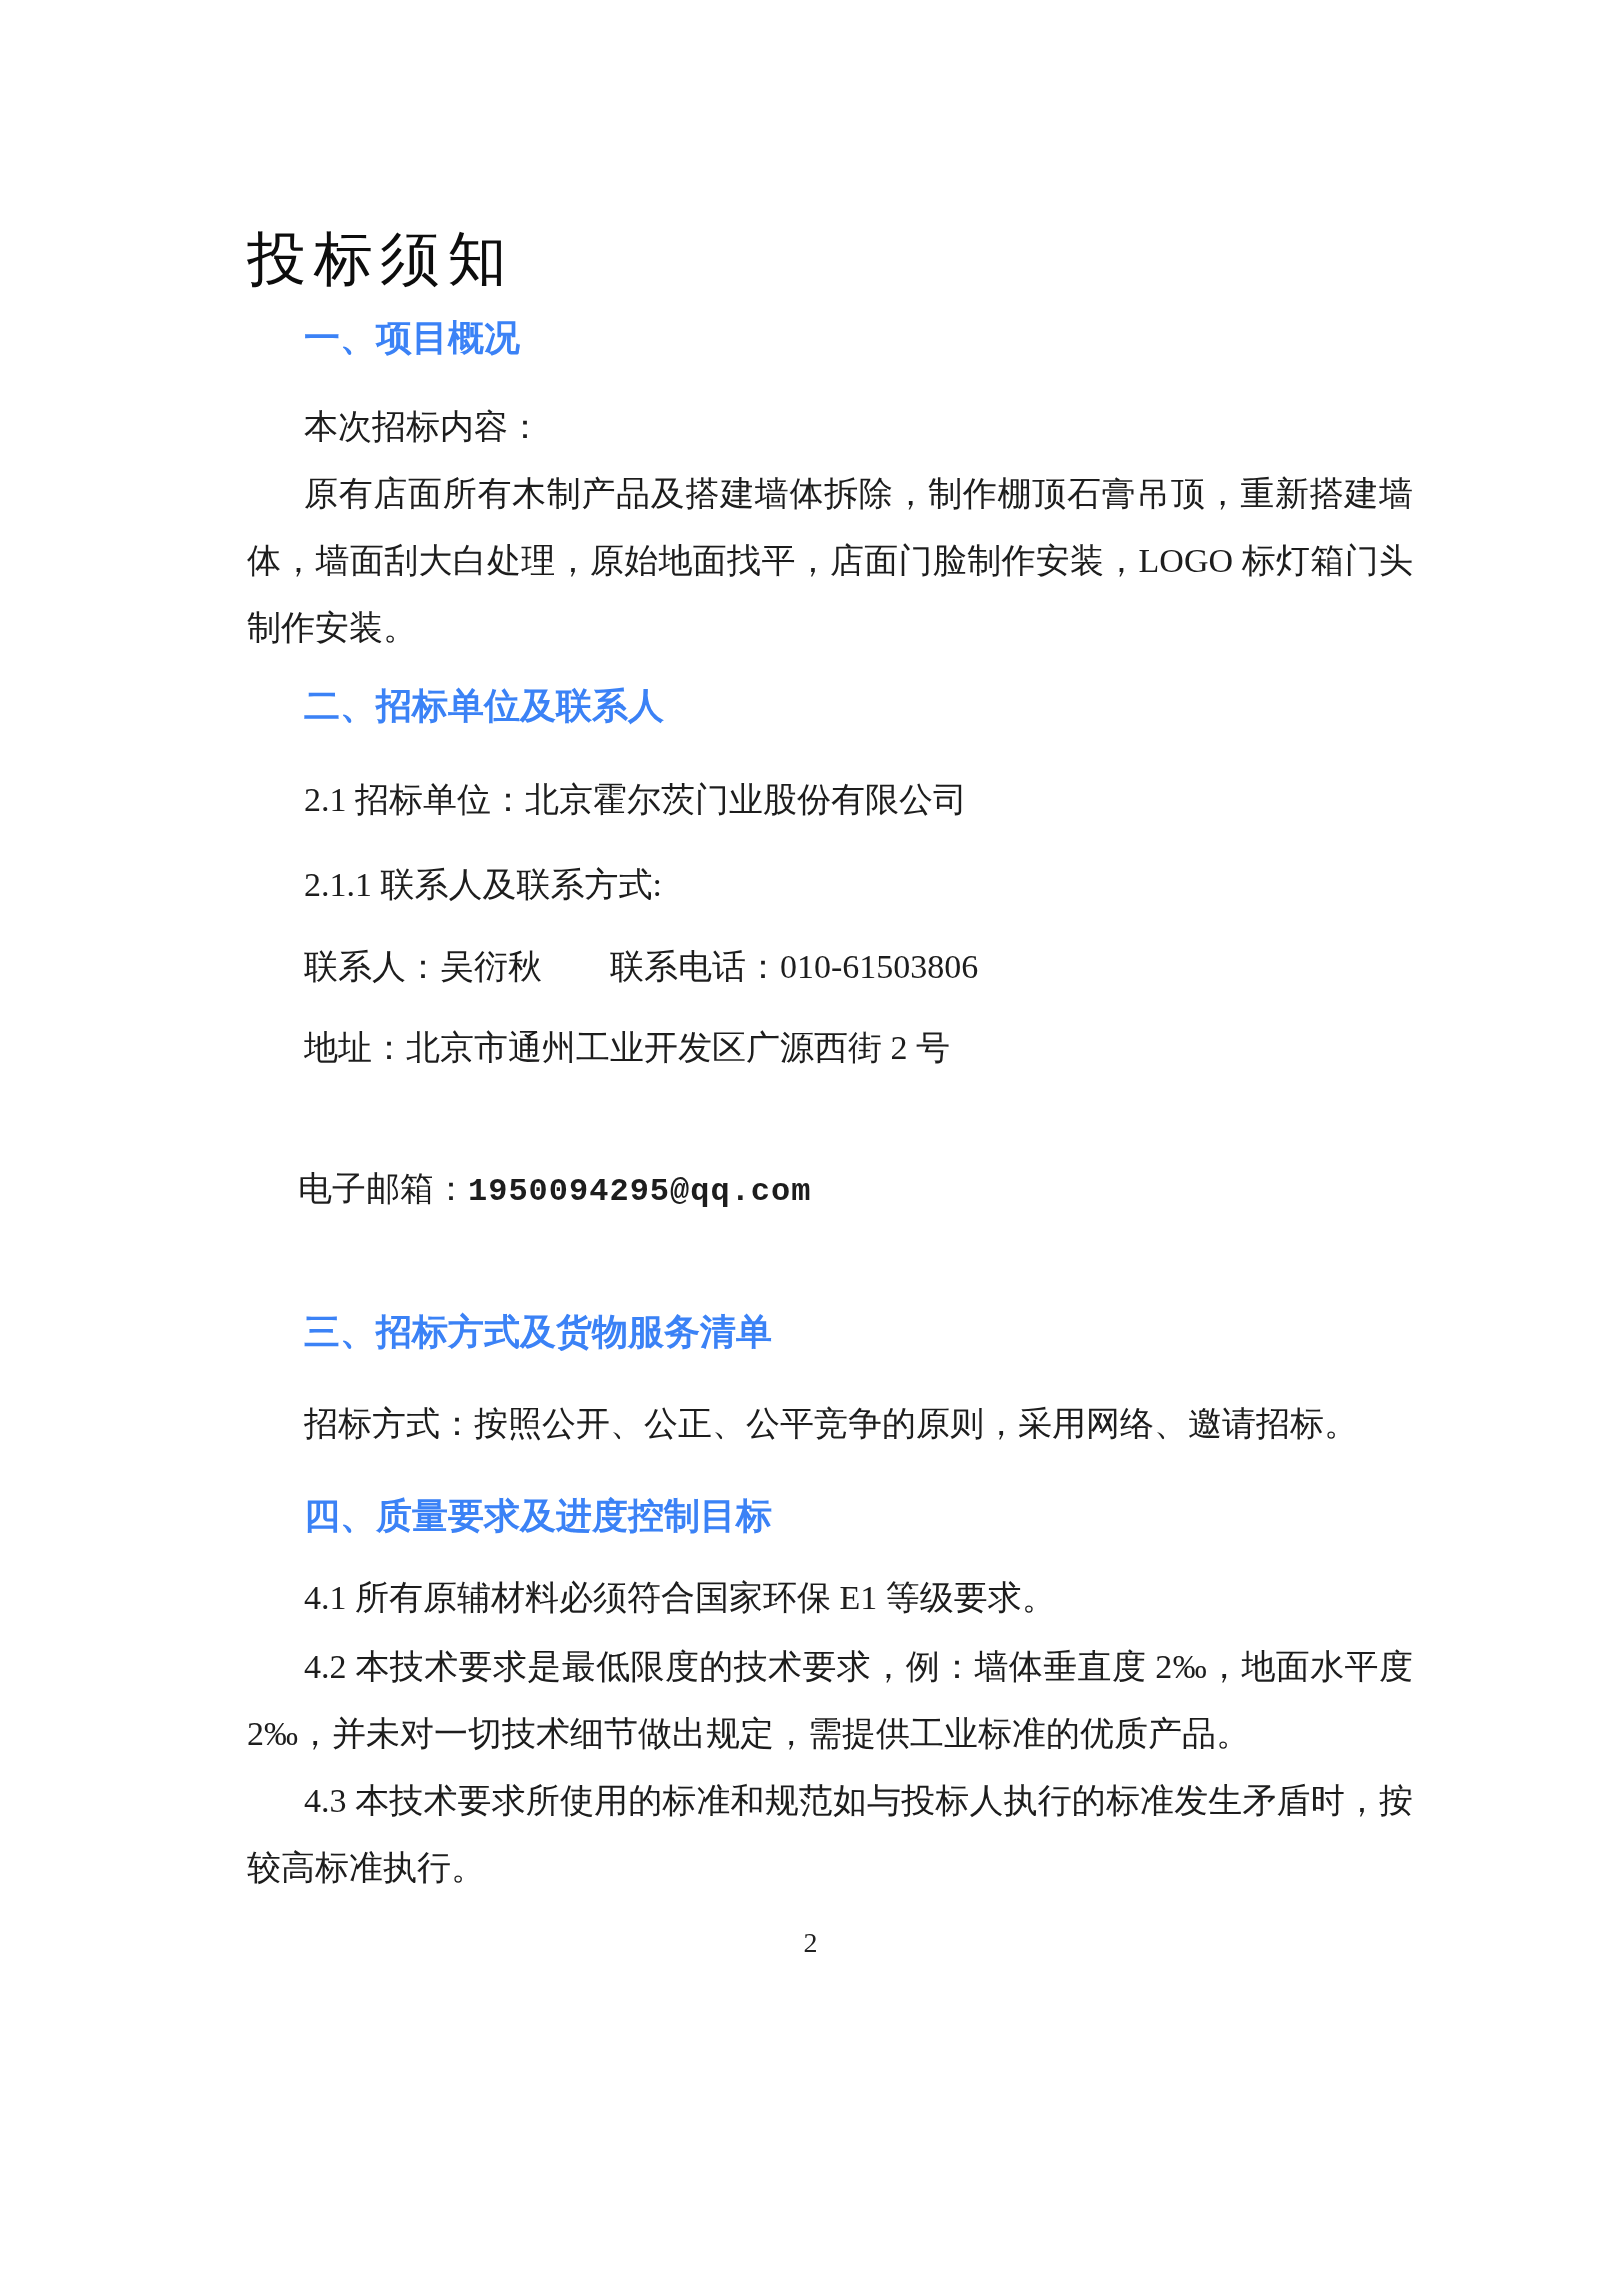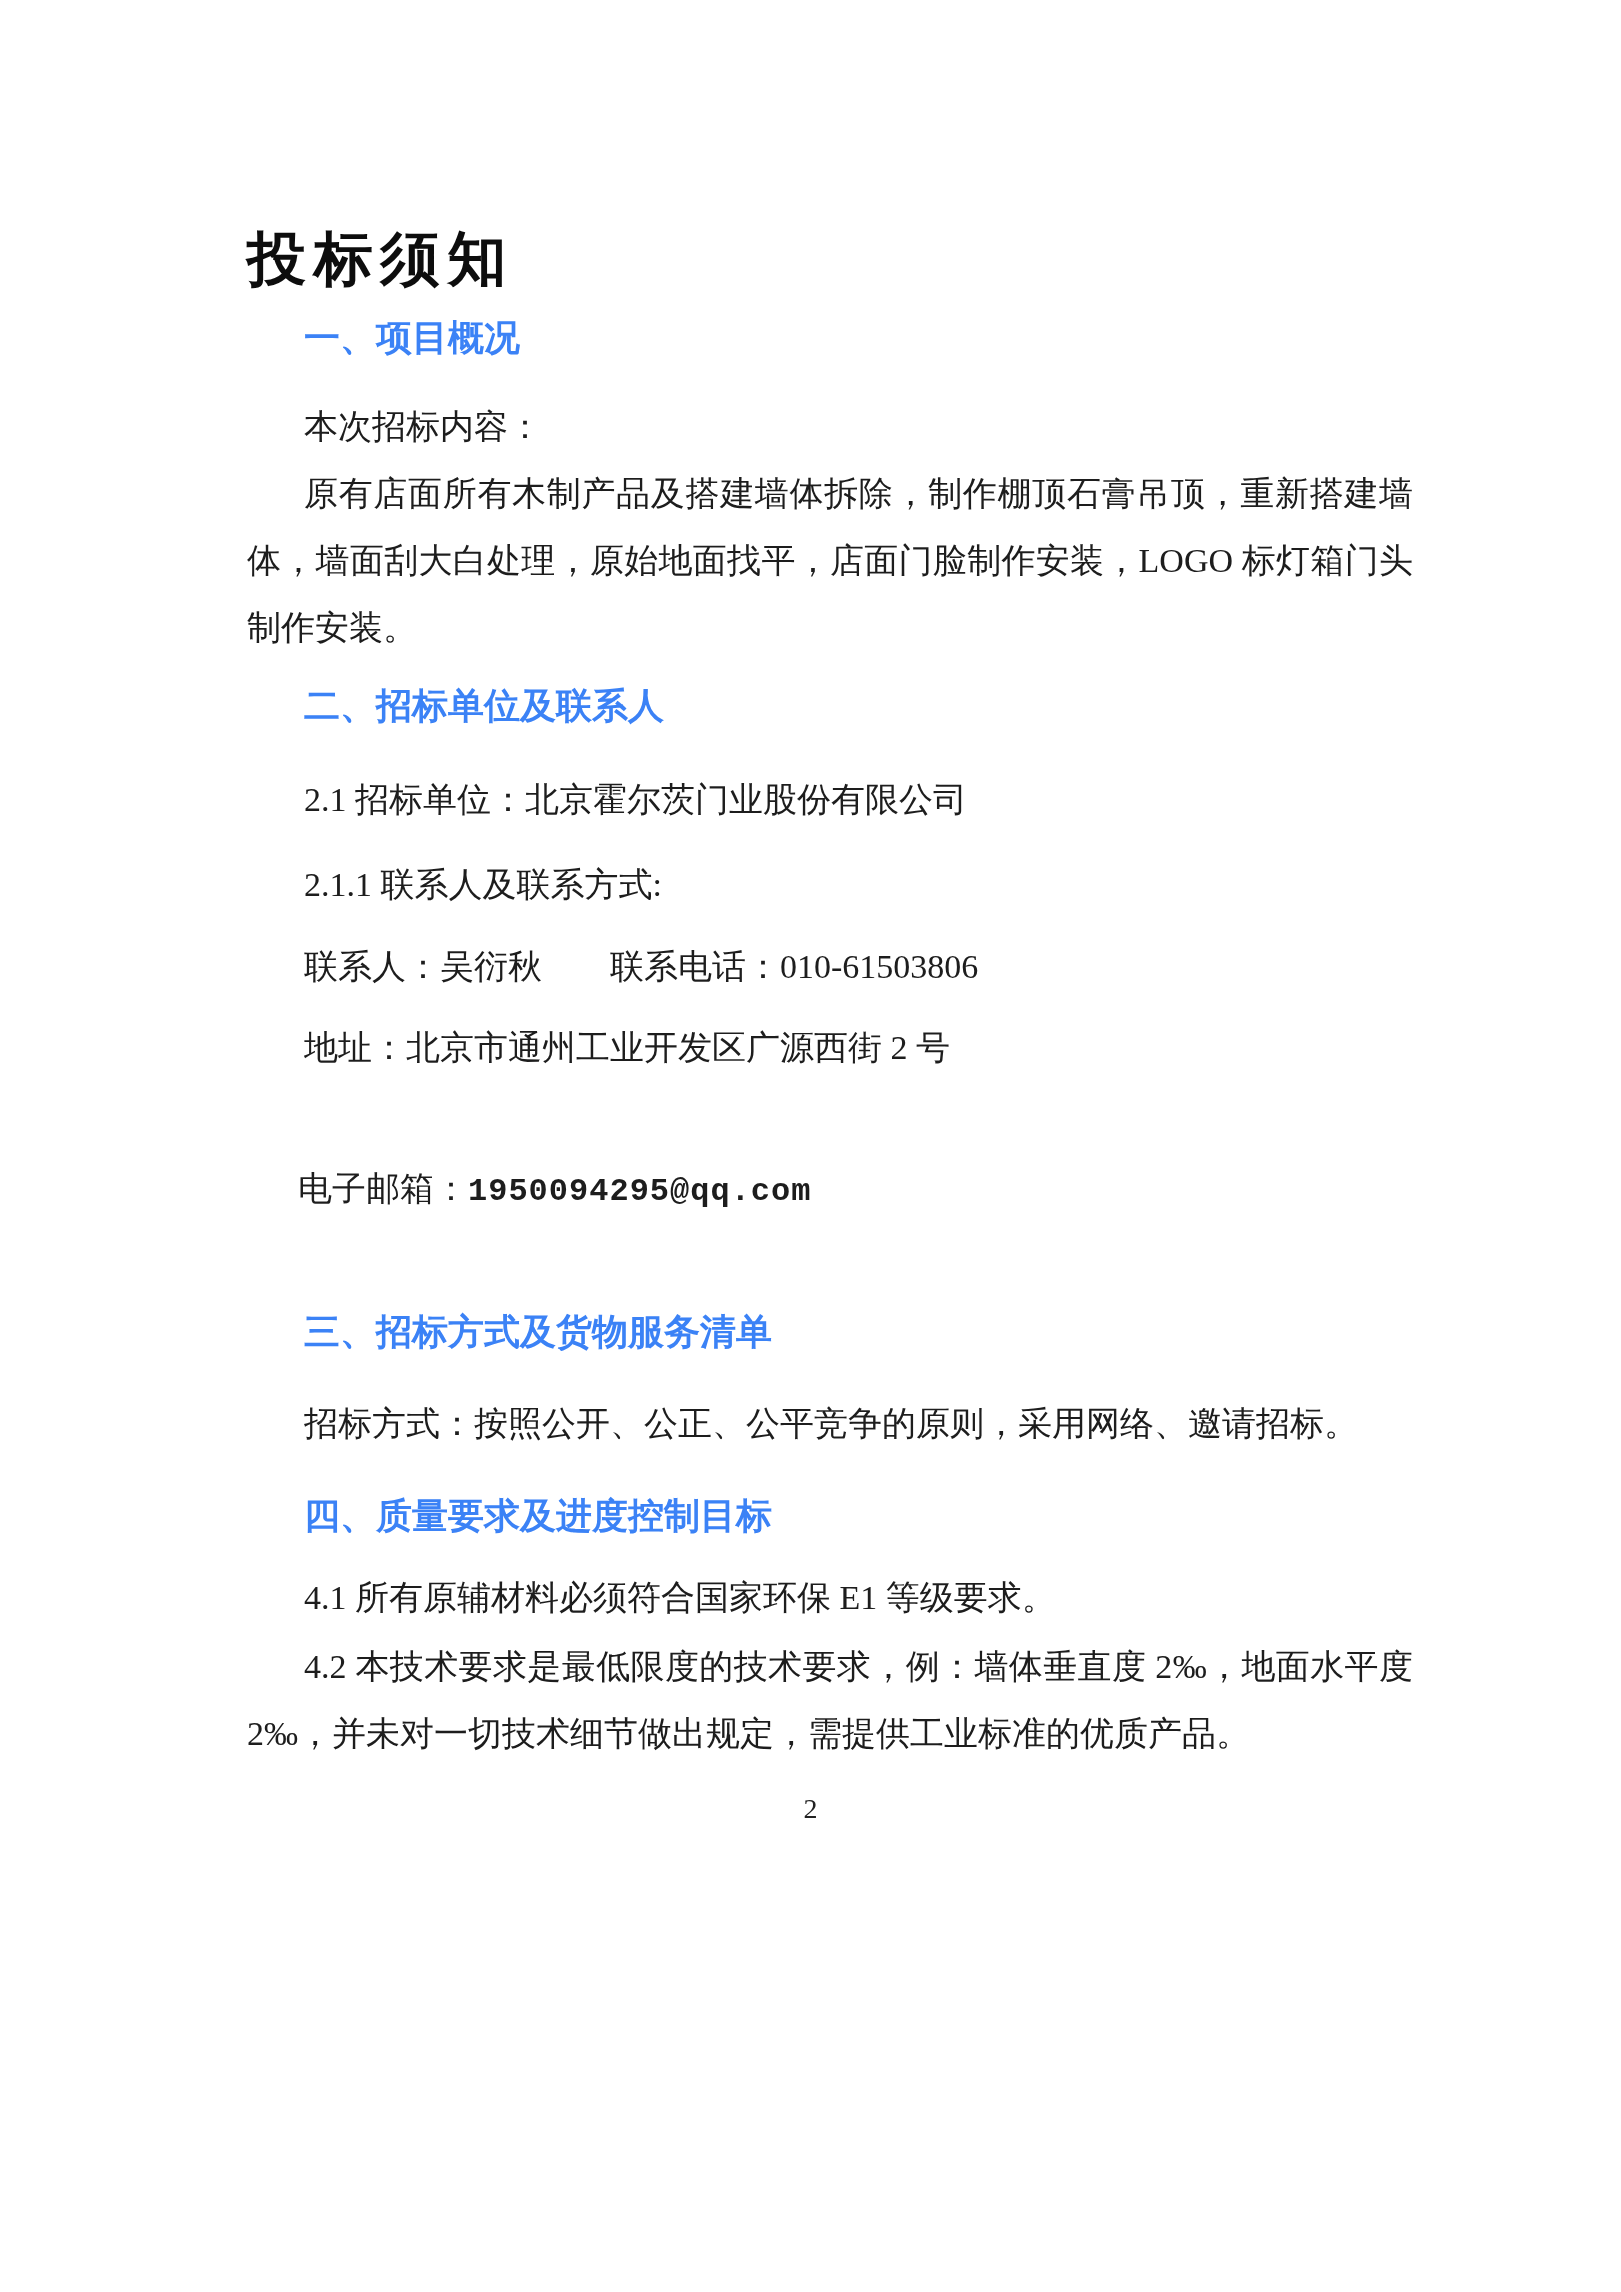--- a/index.html
+++ b/index.html
@@ -13,21 +13,21 @@
     font-family: "Liberation Serif", "DejaVu Serif", serif;
     overflow: hidden;
   }
   .content {
     padding: 0 208px 0 247px;
   }
   .doc-title {
     margin: 0;
     margin-top: 225px;
     font-family: "Liberation Sans", "DejaVu Sans", sans-serif;
-    font-weight: bold;
+    font-weight: normal;
     font-size: 59px;
     line-height: 69px;
     letter-spacing: 7.8px;
     color: #0d0d0d;
   }
   .h2 {
     margin: 0;
     font-size: 36px;
     font-weight: bold;
     line-height: 67px;
@@ -85,18 +85,19 @@
     <p class="para indent mt8">
       <span>电子邮箱：</span><span class="email-value">1950094295@qq.com</span>
     </p>
 
     <h2 class="h2 mt7">三、招标方式及货物服务清单</h2>
     <p class="para indent mt24">招标方式：按照公开、公正、公平竞争的原则，采用网络、邀请招标。</p>
 
     <h2 class="h2 mt27">四、质量要求及进度控制目标</h2>
     <p class="para indent mt14">4.1 所有原辅材料必须符合国家环保 E1 等级要求。</p>
     <p class="para indent mt2">4.2 本技术要求是最低限度的技术要求，例：墙体垂直度 2‰，地面水平度 2‰，并未对一切技术细节做出规定，需提供工业标准的优质产品。</p>
+    <p class="para indent mt0">4.3 本技术要求所使用的标准和规范如与投标人执行的标准发生矛盾时，按较高标准执行。</p>
 
   </div>
 
   <p class="page-number">2</p>
 </div>
 
 
 </body></html>

